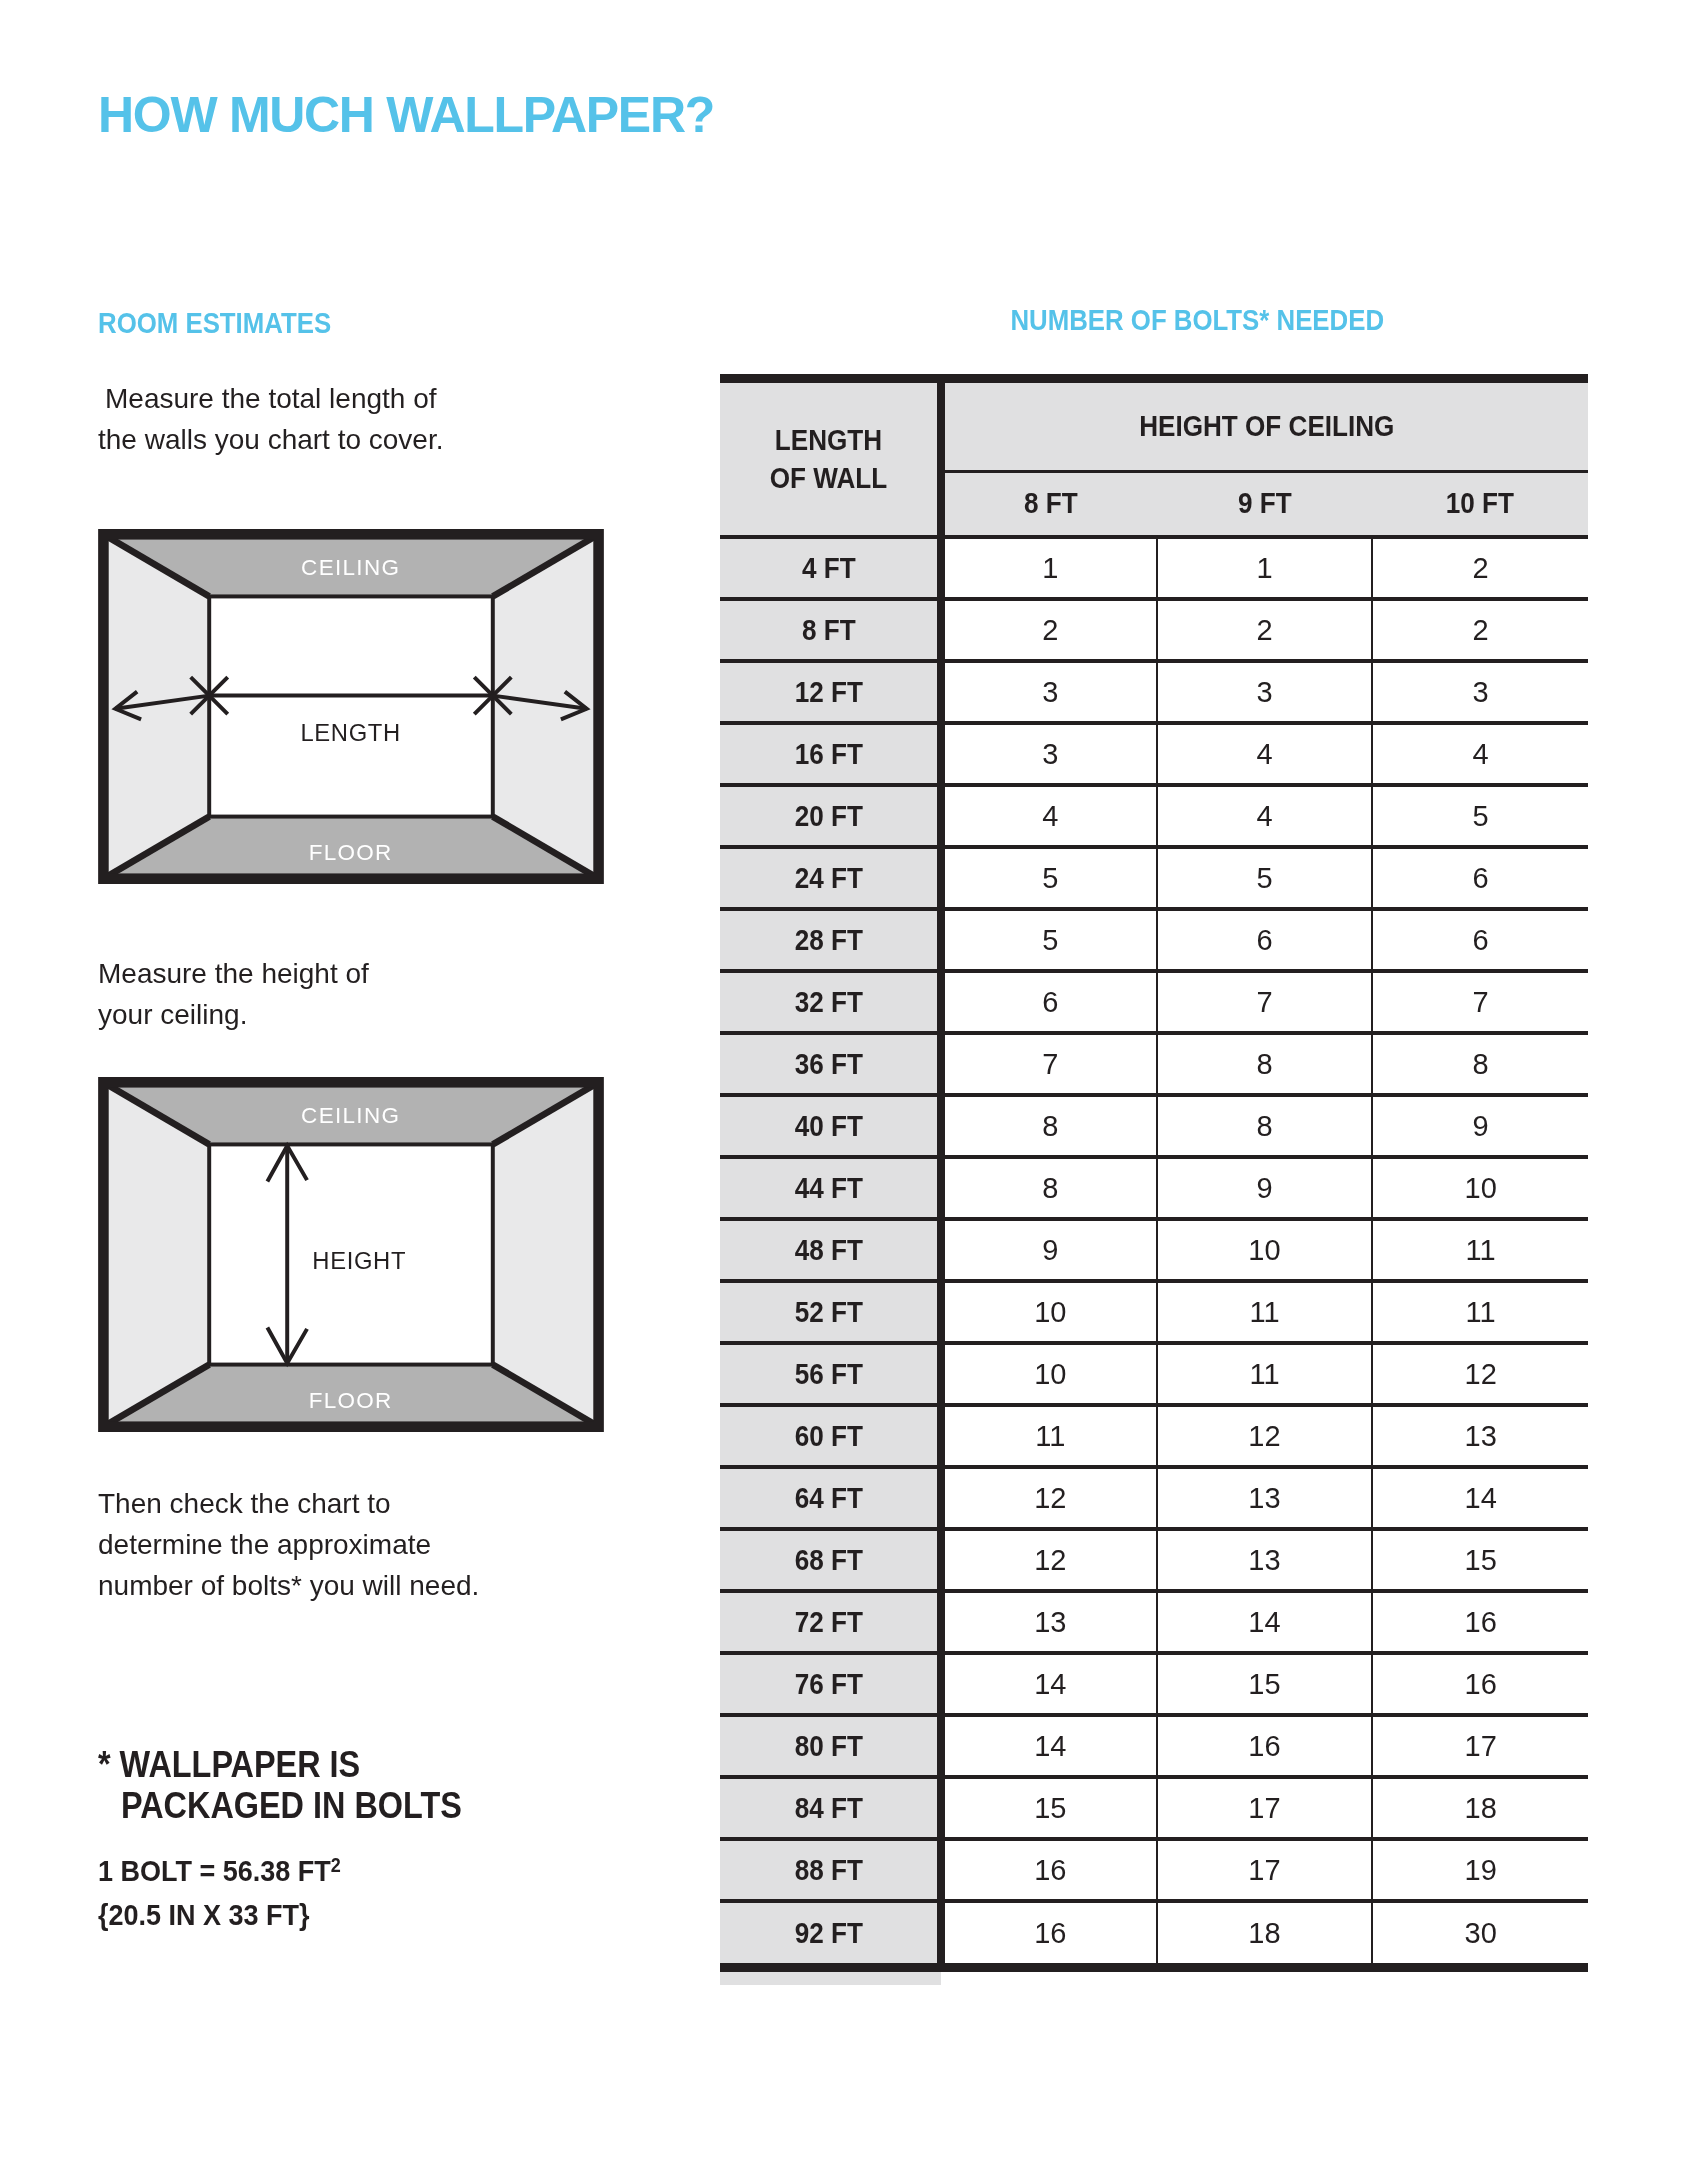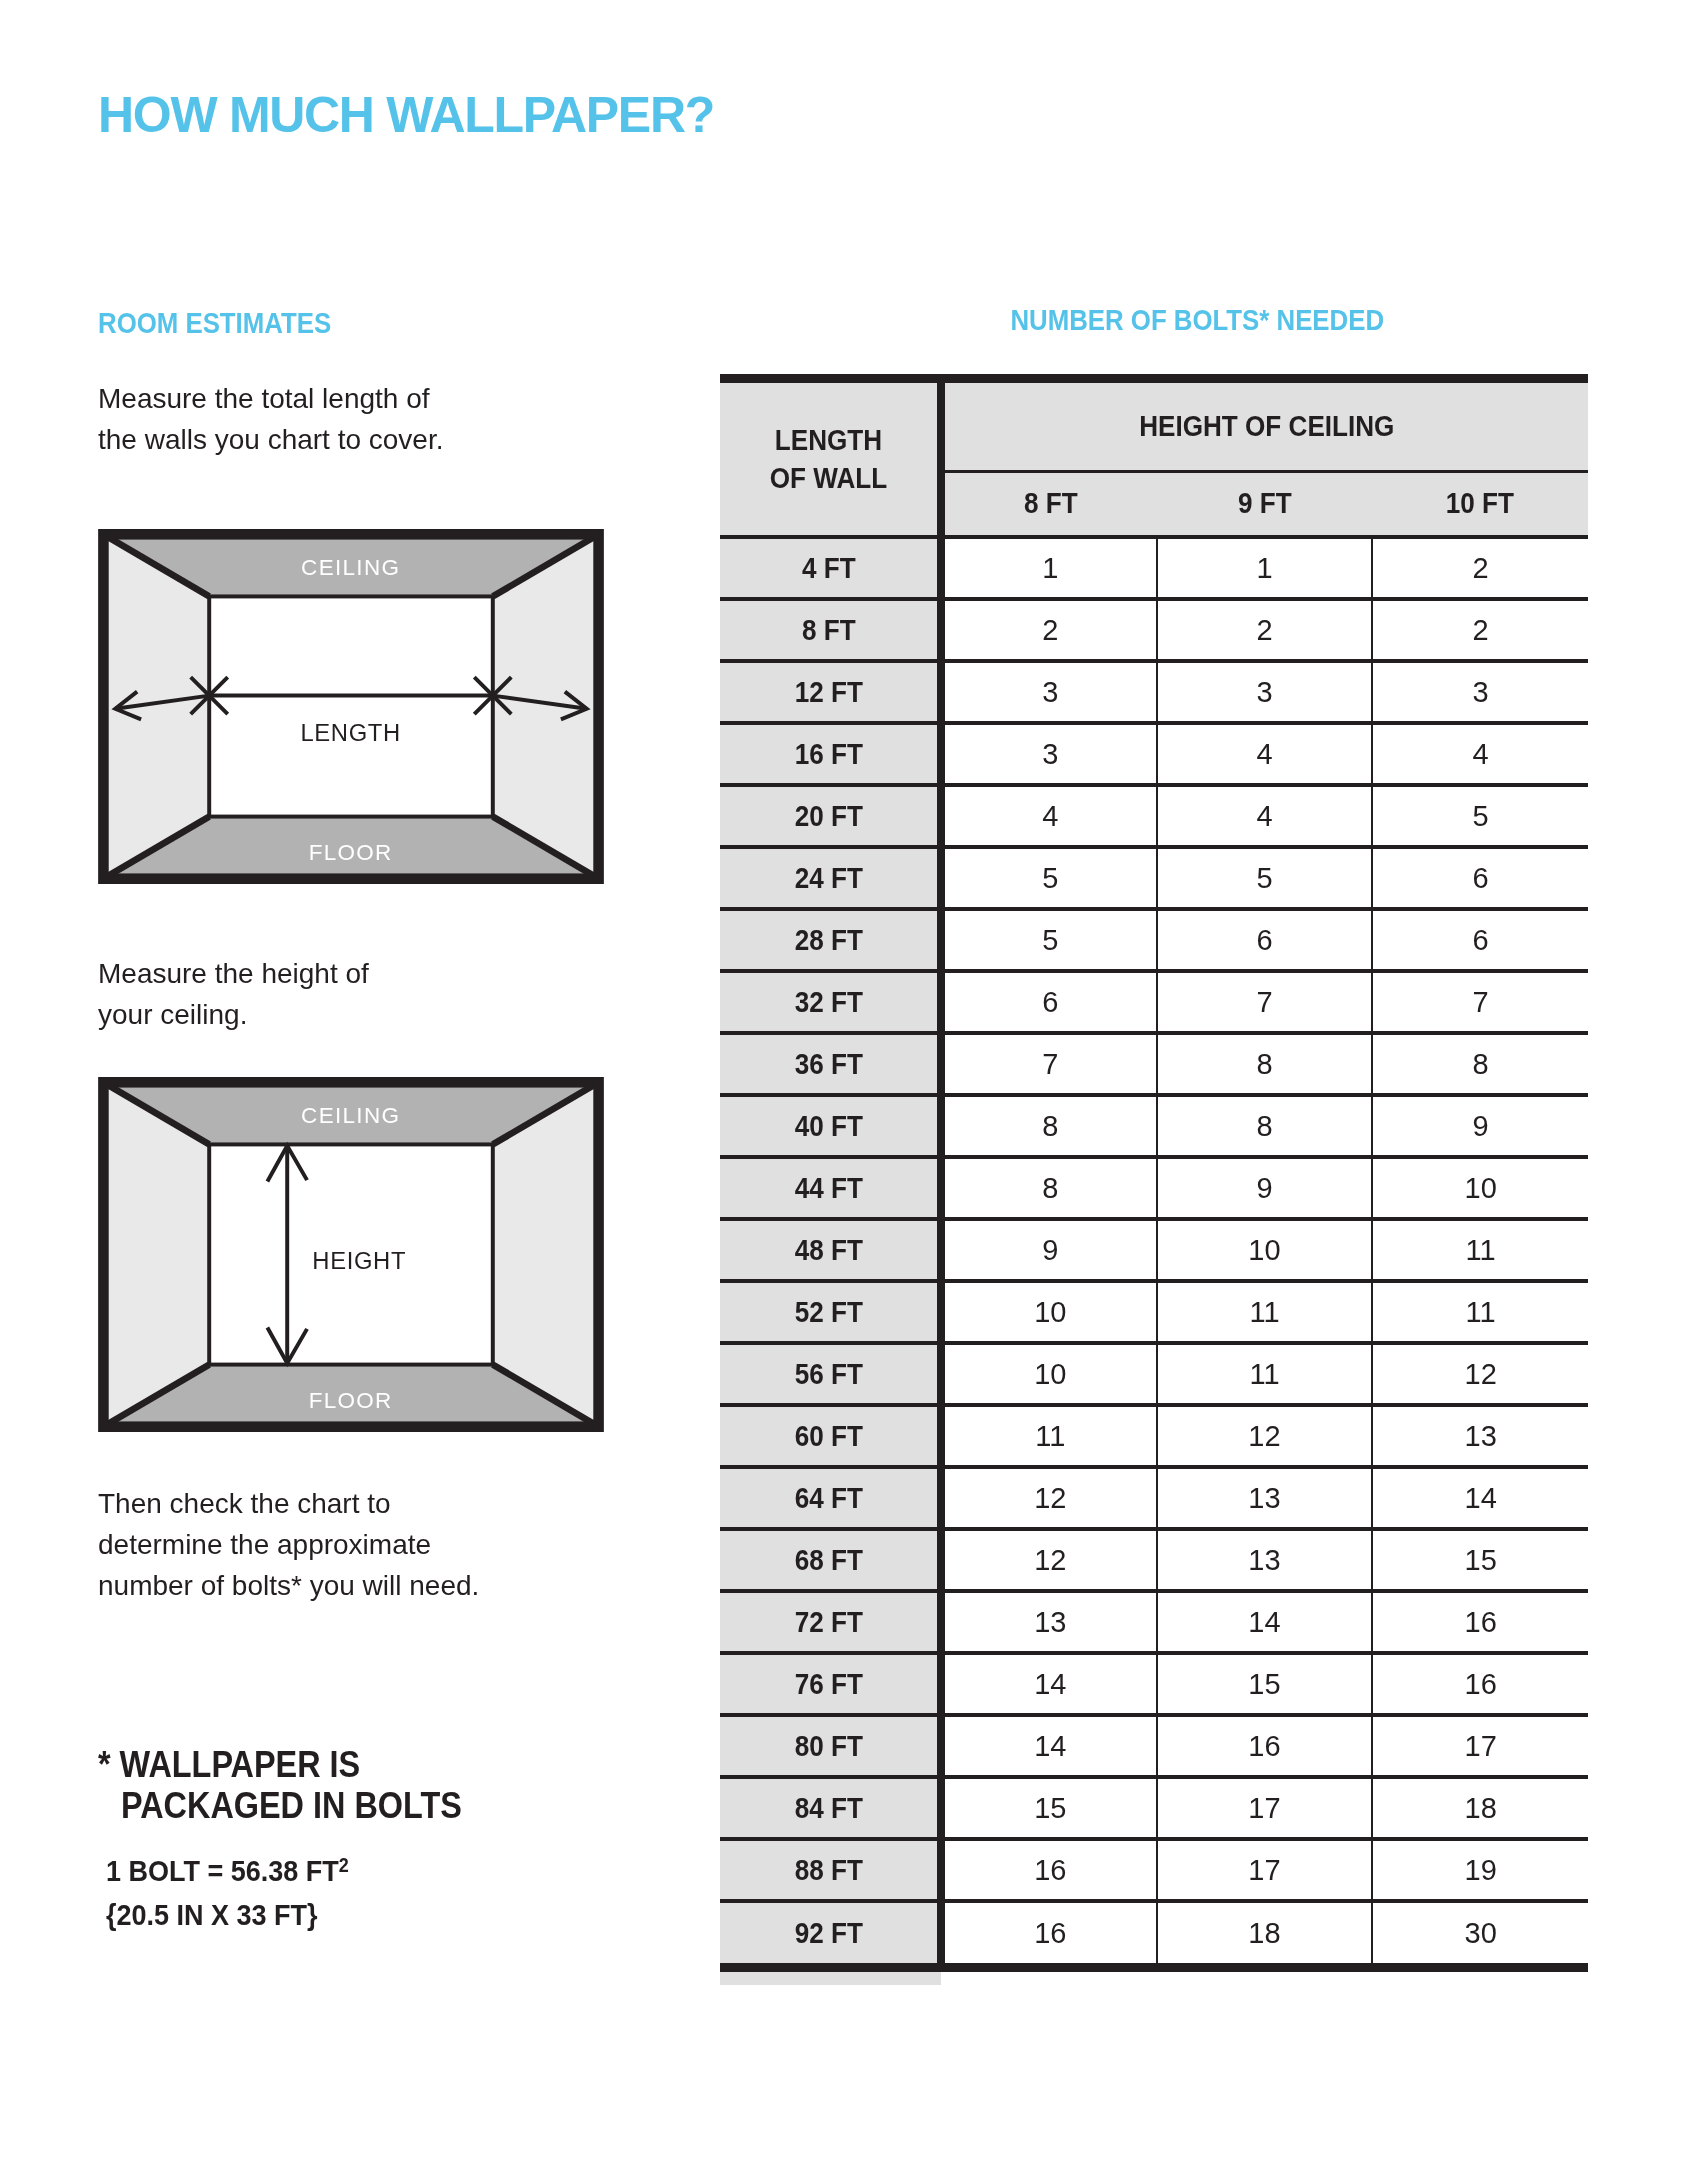--- a/index.html
+++ b/index.html
@@ -36,31 +36,31 @@
   .table-title{
     display:inline-block; font-size:30px; font-weight:bold; color:var(--accent);
     transform:scaleX(0.86); transform-origin:center; white-space:nowrap;
   }
 
   
   .copy{
     left:98px; font-size:28px; line-height:41px; color:var(--ink);
     letter-spacing:0px;
   }
-  .copy1{ top:378px; }
+  .copy1{ top:378px;text-align:center; }
   .copy2{ top:953px; }
   .copy3{ top:1483px; }
 
   .footnote{
     left:98px; top:1744px; font-size:36px; font-weight:bold; line-height:41px;
   }
   .footnote .cond-l{ display:block; }
   .footnote .indent{ margin-left:22.5px; }
   .bolt-eq{
-    left:106px; top:1843px; font-size:30px; font-weight:bold; line-height:44px;
+    left:98px; top:1843px; font-size:30px; font-weight:bold; line-height:44px;
   }
   .cond-l{ transform:scaleX(0.9); transform-origin:left center; white-space:nowrap; }
   .sup{ font-size:20px; vertical-align:9.3px; }
 
   
   .diagram{ left:98px; width:506px; height:355px; }
   .diag1{ top:529px; }
   .diag2{ top:1077px; }
 
   

